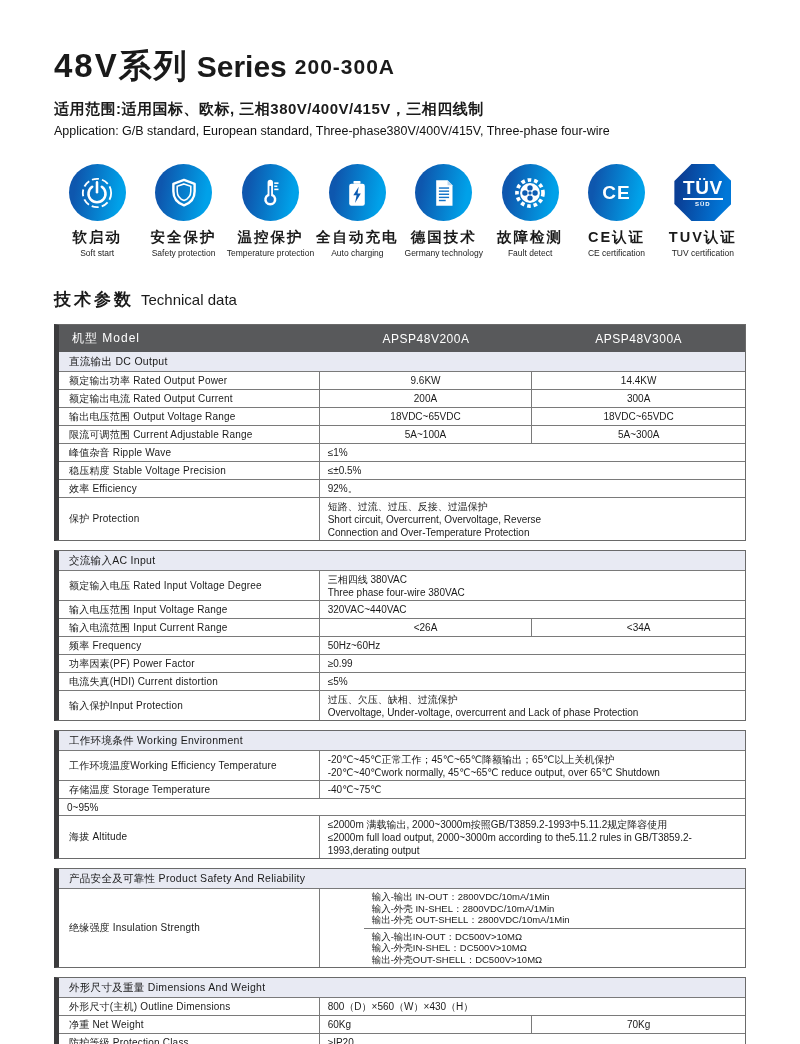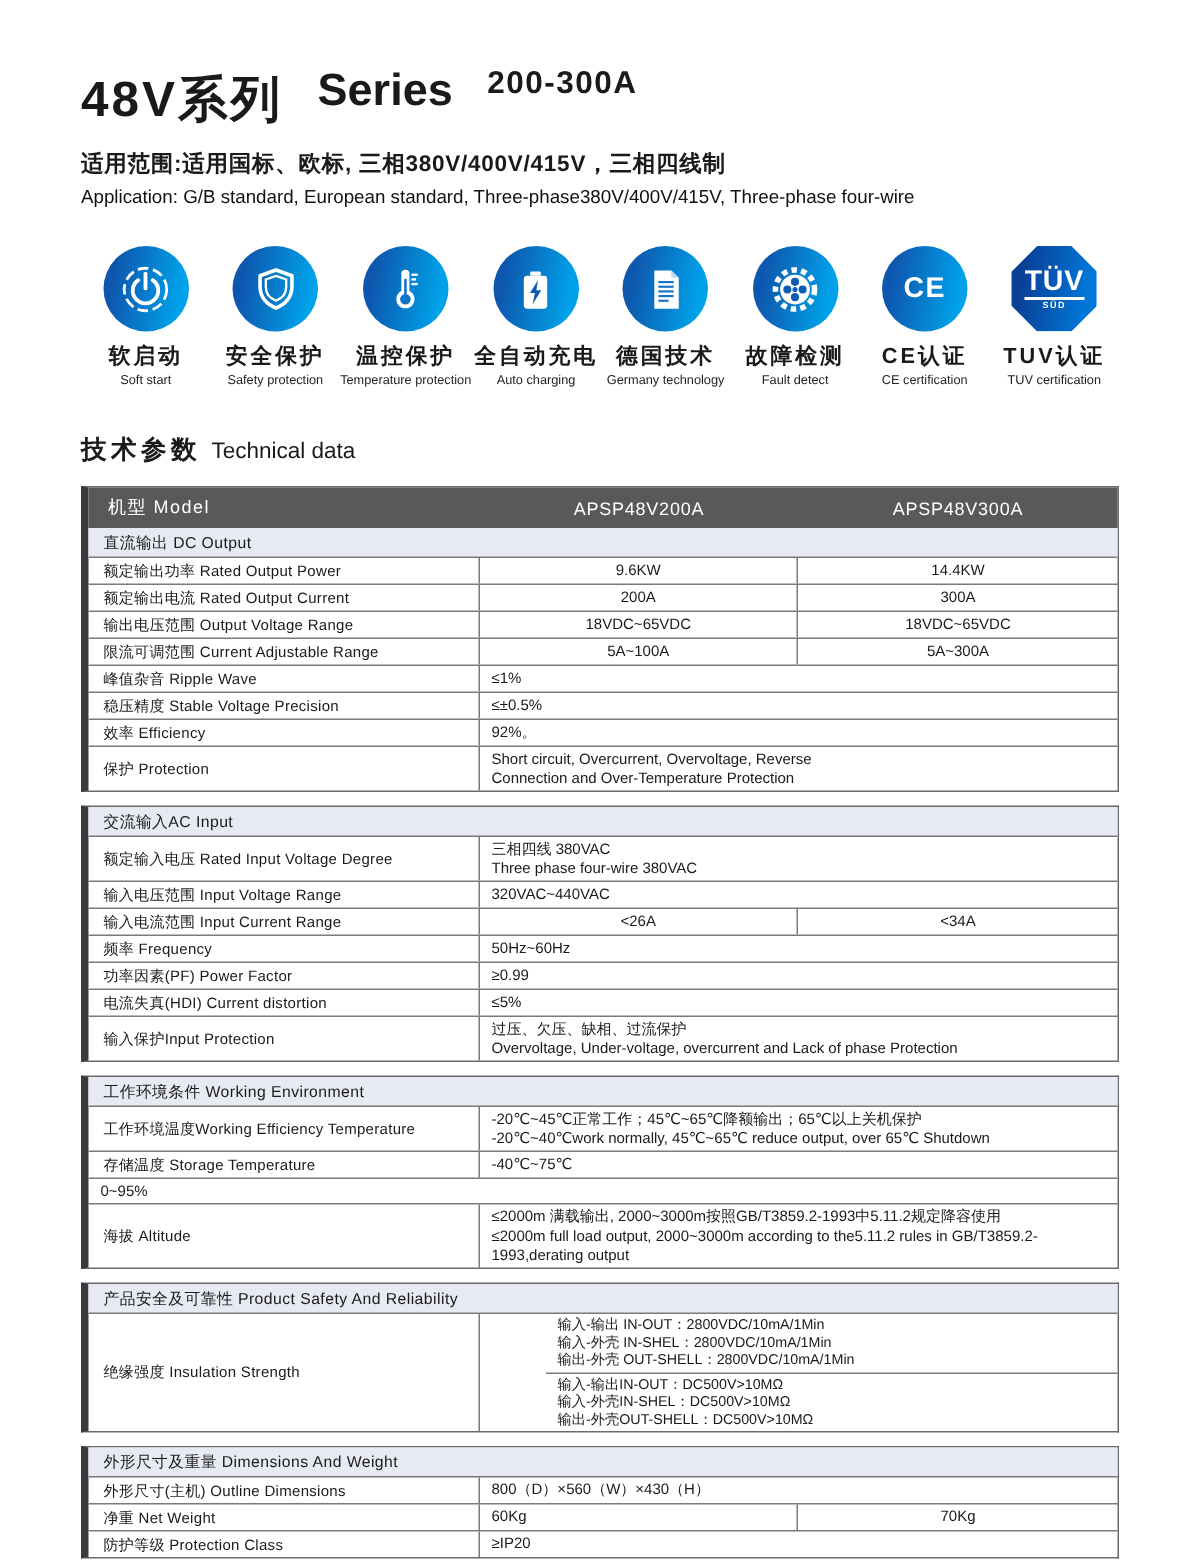--- a/index.html
+++ b/index.html
@@ -5,21 +5,21 @@
   * { margin:0; padding:0; box-sizing:border-box; }
   html,body { background:#ffffff; }
   body {
     width:800px; min-height:1044px;
     font-family:"Liberation Sans","DejaVu Sans",sans-serif;
     color:#1a1a1a; overflow:hidden;
   }
   .page { padding:44px 54px 20px 54px; }
 
   
-  .title-row { display:flex; align-items:flex-start; gap:23px; }
+  .title-row { display:flex; align-items:center; gap:8px; }
   .title-cn { font-size:33px; font-weight:bold; letter-spacing:2px; }
   .title-en { font-size:30px; font-weight:700; }
   .title-sub { font-size:21px; font-weight:600; letter-spacing:1px; }
   .scope-cn { margin-top:11px; font-size:15px; font-weight:600; letter-spacing:0.5px; }
   .scope-en { margin-top:5px; font-size:12.5px; color:#111; }
 
   
   .features { margin-top:26px; display:flex; justify-content:space-between; }
   .feature { width:90px; display:flex; flex-direction:column; align-items:center; text-align:center; }
   .ficon {
@@ -241,20 +241,21 @@
         <div class="trow">
           <div class="clabel">效率 Efficiency</div>
           <div class="cvals">
             <div class="cspan">92%。</div>
           </div>
         </div>
         <div class="trow">
           <div class="clabel">保护 Protection</div>
           <div class="cvals">
             <div class="cspan">
+              <div>短路、过流、过压、反接、过温保护</div>
               <div>Short circuit,  Overcurrent, Overvoltage, Reverse</div>
               <div>Connection and Over-Temperature Protection</div>
             </div>
           </div>
         </div>
       </div>
       <div class="tblock">
         <div class="sechead">交流输入AC Input</div>
         <div class="trow">
           <div class="clabel">额定输入电压 Rated Input Voltage Degree</div>

